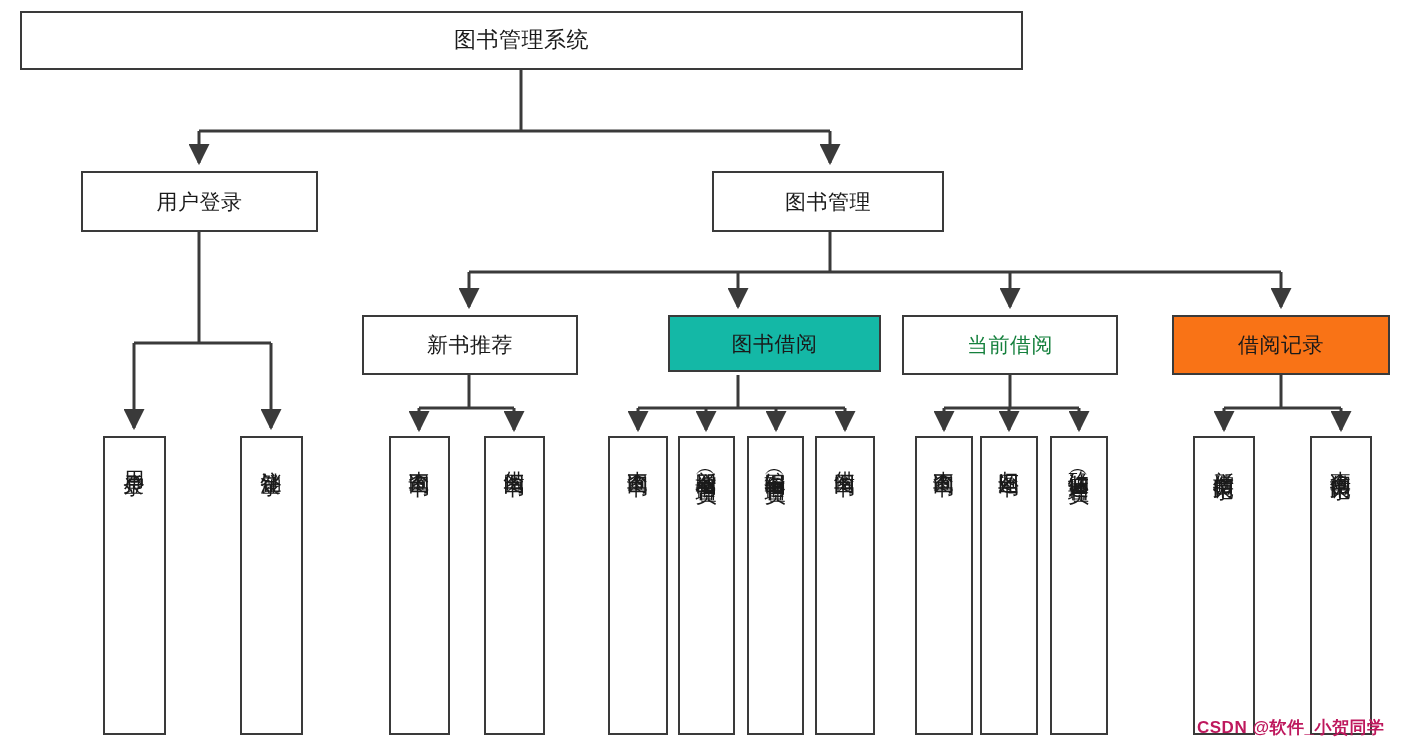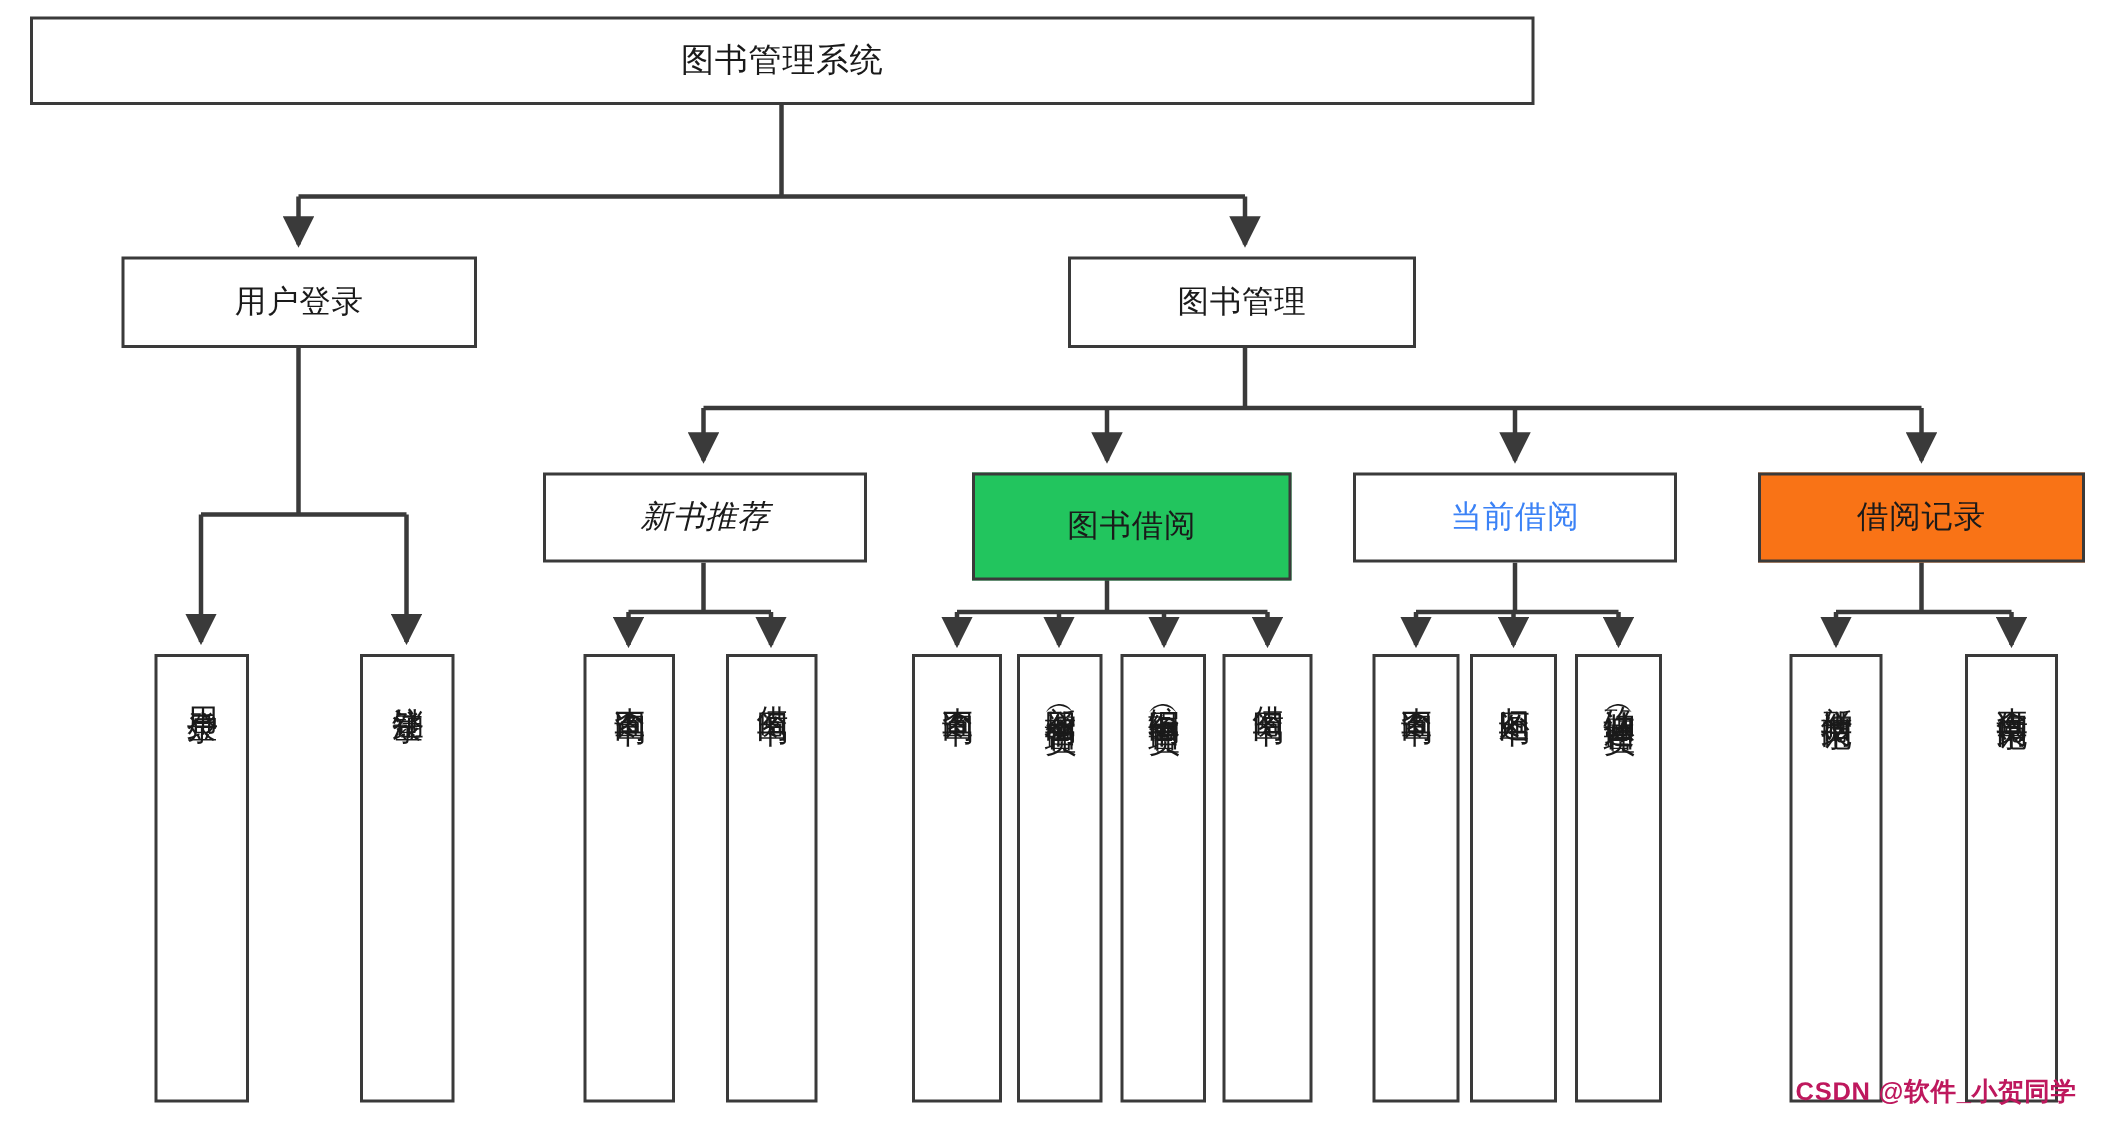--- a/index.html
+++ b/index.html
@@ -128,27 +128,27 @@
     <span class="label">图书管理系统</span>
   </div>
 
   <div class="node horiz" style="left: 81px; top: 171px; width: 237px; height: 61px; border-color: rgb(58, 58, 58); background: rgb(255, 255, 255); color: rgb(26, 26, 26);">
     <span class="label">用户登录</span>
   </div>
   <div class="node horiz" style="left: 712px; top: 171px; width: 232px; height: 61px; border-color: rgb(58, 58, 58); background: rgb(255, 255, 255); color: rgb(26, 26, 26);">
     <span class="label">图书管理</span>
   </div>
 
-  <div class="node horiz" style="left: 362px; top: 315px; width: 216px; height: 60px; border-color: rgb(58, 58, 58); background: rgb(255, 255, 255); color: rgb(26, 26, 26); font-style: italic;">
+  <div class="node horiz" style="left: 362px; top: 315px; width: 216px; height: 60px; border-color: rgb(58, 58, 58); background: rgb(255, 255, 255); color: rgb(26, 26, 26);">
     <span class="label">新书推荐</span>
   </div>
-  <div class="node horiz" style="left: 648px; top: 315px; width: 213px; height: 72px; border-color: rgb(58, 58, 58); background: #22c55e; color: rgb(26, 26, 26);">
+  <div class="node horiz" style="left: 668px; top: 315px; width: 213px; height: 57px; border-color: rgb(58, 58, 58); background: #14b8a6; color: rgb(26, 26, 26);">
     <span class="label">图书借阅</span>
   </div>
-  <div class="node horiz" style="left: 902px; top: 315px; width: 216px; height: 60px; border-color: rgb(58, 58, 58); background: rgb(255, 255, 255); color: #3b82f6;">
+  <div class="node horiz" style="left: 902px; top: 315px; width: 216px; height: 60px; border-color: rgb(58, 58, 58); background: rgb(255, 255, 255); color: #15803d;">
     <span class="label">当前借阅</span>
   </div>
   <div class="node horiz" style="left: 1172px; top: 315px; width: 218px; height: 60px; border-color: rgb(58, 58, 58); background: #f97316; color: rgb(26, 26, 26);">
     <span class="label">借阅记录</span>
   </div>
 
   <div class="node vert" style="left: 103px; top: 436px; width: 63px; height: 299px; border-color: rgb(58, 58, 58); background: rgb(255, 255, 255); color: rgb(26, 26, 26);">
     <span class="label">用户登录</span>
   </div>
   <div class="node vert" style="left: 240px; top: 436px; width: 63px; height: 299px; border-color: rgb(58, 58, 58); background: rgb(255, 255, 255); color: rgb(26, 26, 26);">

